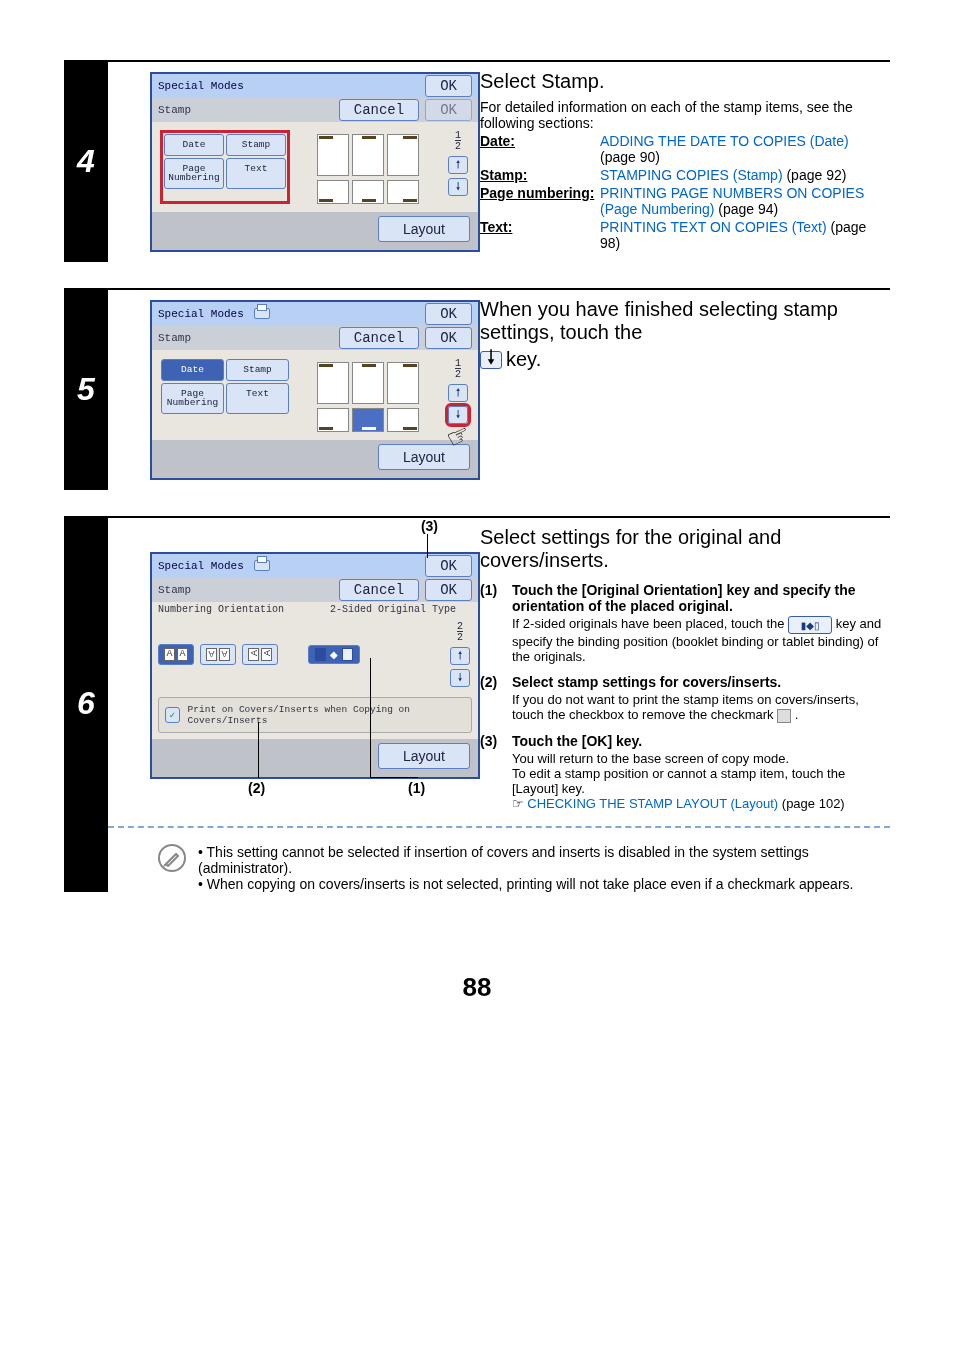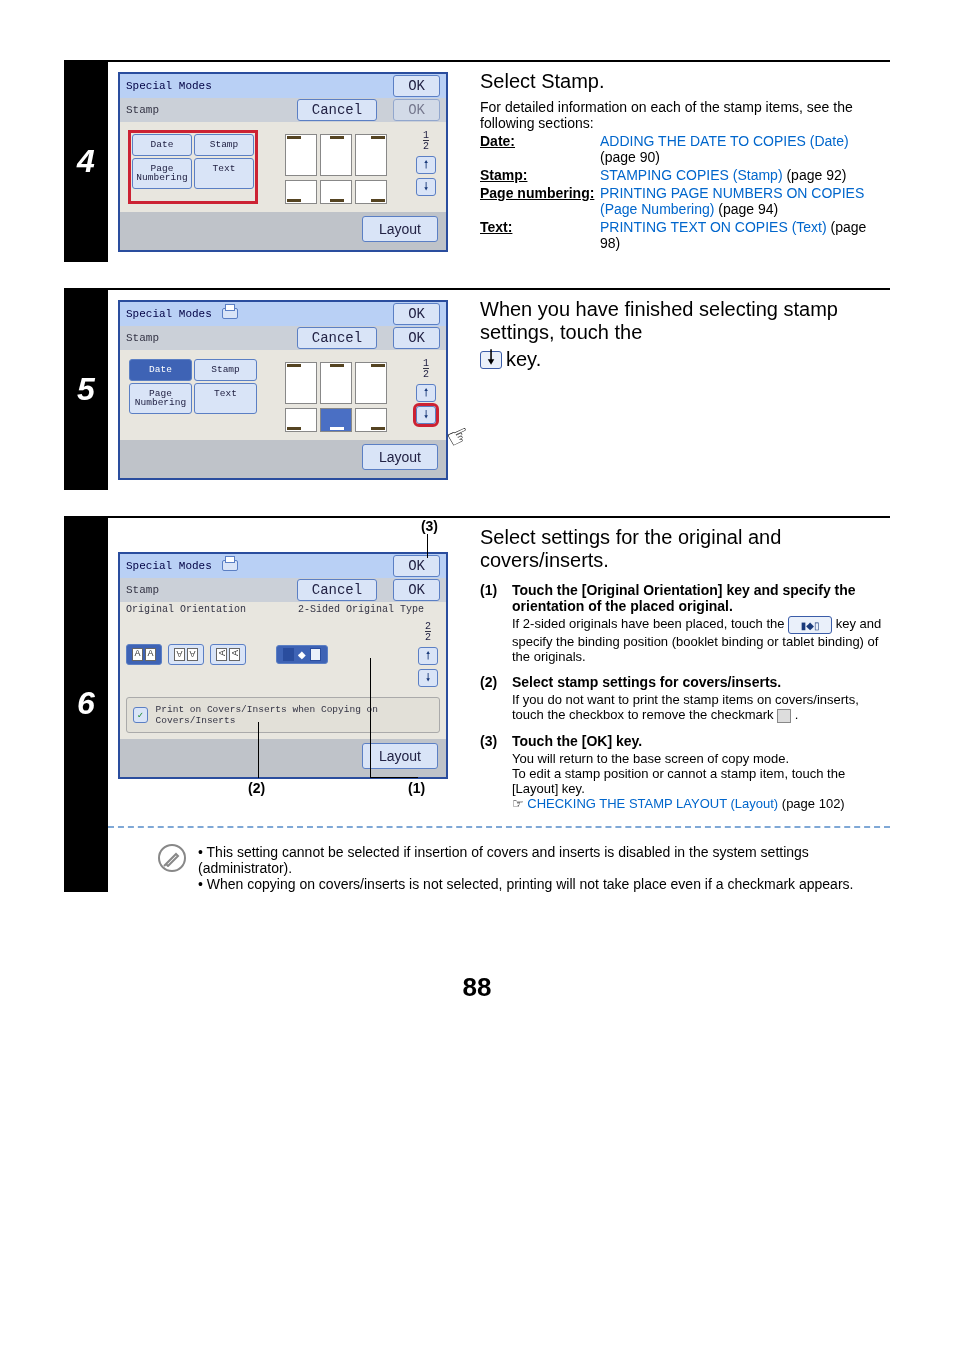--- a/index.html
+++ b/index.html
@@ -87,53 +87,54 @@
     border: 2px solid #888; border-radius: 50%;
     display:flex; align-items:center; justify-content:center;
   }
   .page-number { text-align:center; font-size:26px; font-weight:bold; margin-top: 80px; }
 
   
   .lcd {
     border: 2px solid #2a4d9e;
     width: 330px;
     background: #e8e6df;
+    margin-left: 32px;
   }
   .lcd .bar-top {
     background:#b9d0f5; height:24px; display:flex; align-items:center;
     justify-content:space-between; padding:0 6px; font-family: "Courier New", monospace; font-size:11px; color:#004;
   }
   .lcd .bar-top .btn, .lcd .subbar .btn, .lcd .footer .btn {
     border:1px solid #5b7fc4; background:#d9e4f7; padding:2px 14px; border-radius:3px; font-size:14px; color:#224;
   }
   .lcd .subbar {
     background:#cbd0d8; height:24px; display:flex; align-items:center; justify-content:space-between;
     padding:0 6px; font-family:"Courier New", monospace; font-size:11px; color:#334;
   }
-  .lcd .subbar .right { display:flex; gap:16px; }
+  .lcd .subbar .right { display:flex; gap:6px; }
   .lcd .body { display:flex; padding:8px; gap:8px; }
   .lcd .tabs { display:flex; flex-direction:column; gap:0; width:130px; }
   .lcd .tabs .trow { display:flex; }
   .lcd .tabs .tab {
     flex:1; border:1px solid #5b7fc4; background:#d9e4f7; padding:5px 2px; font-family:"Courier New", monospace;
     font-size:9.5px; color:#224; text-align:center; border-radius:3px; margin:1px; line-height:1;
   }
   .lcd .preview {
     flex:1; display:flex; align-items:flex-start; justify-content:center; gap:3px; position:relative; padding-top:4px;
   }
   .lcd .sheet { width:32px; height:42px; background:#fff; border:1px solid #888; position:relative; }
   .lcd .sheet .mark { position:absolute; width:14px; height:3px; background:#542; }
   .lcd .scroll { width:24px; display:flex; flex-direction:column; gap:4px; align-items:center; font-size:10px; color:#224; }
   .lcd .scroll .pg { font-family:"Courier New", monospace; }
   .lcd .scroll .arrow {
     width:20px; height:18px; border:1px solid #5b7fc4; background:#d9e4f7; border-radius:3px;
     display:flex; align-items:center; justify-content:center; font-size:11px; color:#1a3a7a;
   }
   .lcd .footer { display:flex; justify-content:flex-end; padding:4px 8px 8px 8px; background:#bfc3c9; }
-  .lcd .footer .btn { padding:4px 16px; }
+  .lcd .footer .btn { padding:4px 24px; }
   .lcd .orient-row {
     display:flex; justify-content:space-between; padding:2px 22px 6px 6px; font-family:"Courier New", monospace;
     font-size:10px; color:#334;
   }
   .lcd .orient-btns { padding:0 6px 6px 6px; display:flex; align-items:center; gap:6px; }
   .obtn {
     border:1px solid #5b7fc4; background:#d9e4f7; border-radius:3px; padding:3px 5px;
     display:flex; gap:2px; align-items:center;
   }
   .obtn.sel { background:#3e63b5; }
@@ -359,21 +360,21 @@
               <span class="btn">OK</span>
             </div>
             <div class="subbar">
               <span>Stamp</span>
               <span class="right">
                 <span class="btn">Cancel</span>
                 <span class="btn">OK</span>
               </span>
             </div>
             <div class="orient-row">
-              <span>Original Orientation</span>
+              <span>Numbering Orientation</span>
               <span>2-Sided Original Type</span>
             </div>
             <div class="orient-btns">
               <div class="two-sided-row" style="flex:1;">
                 <div style="display:flex; gap:6px;">
                   <div class="obtn sel">
                       <div class="mini">
                         <span class="a">A</span>
                       </div>
                       <div class="mini">

